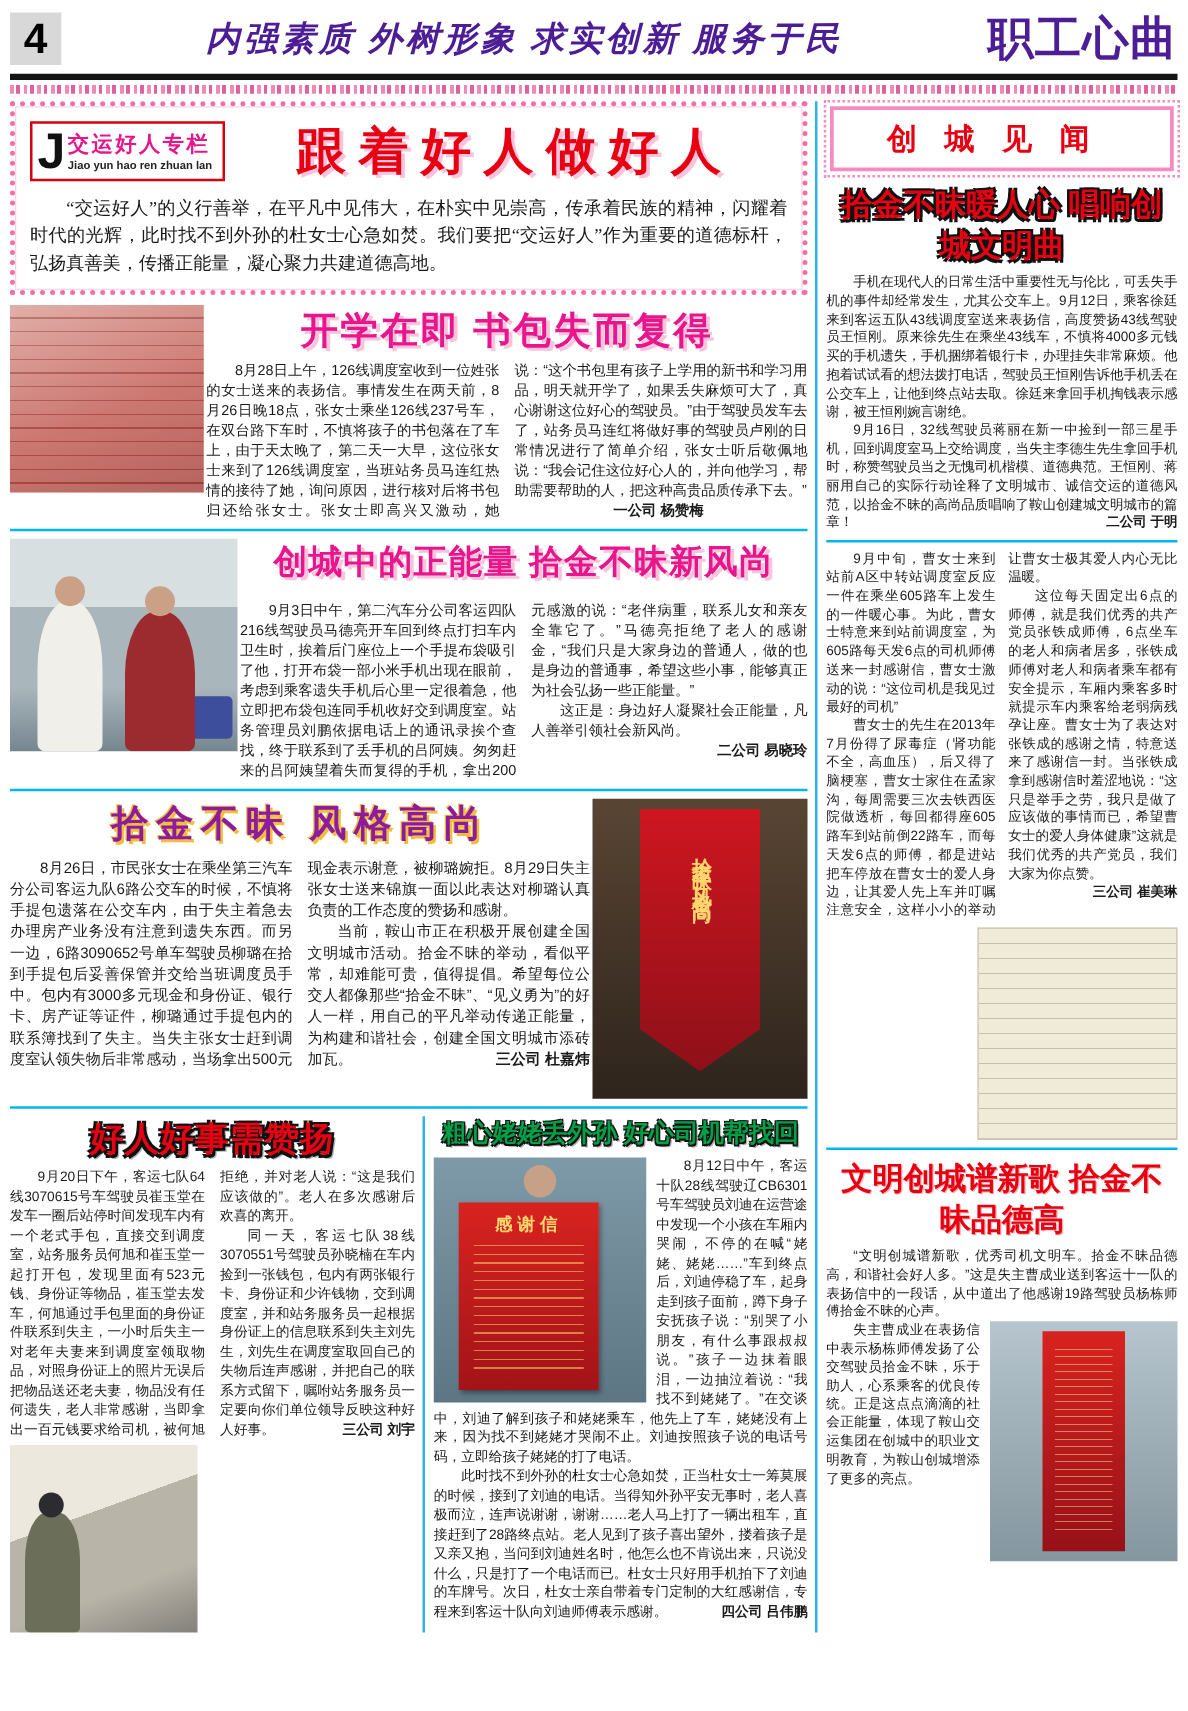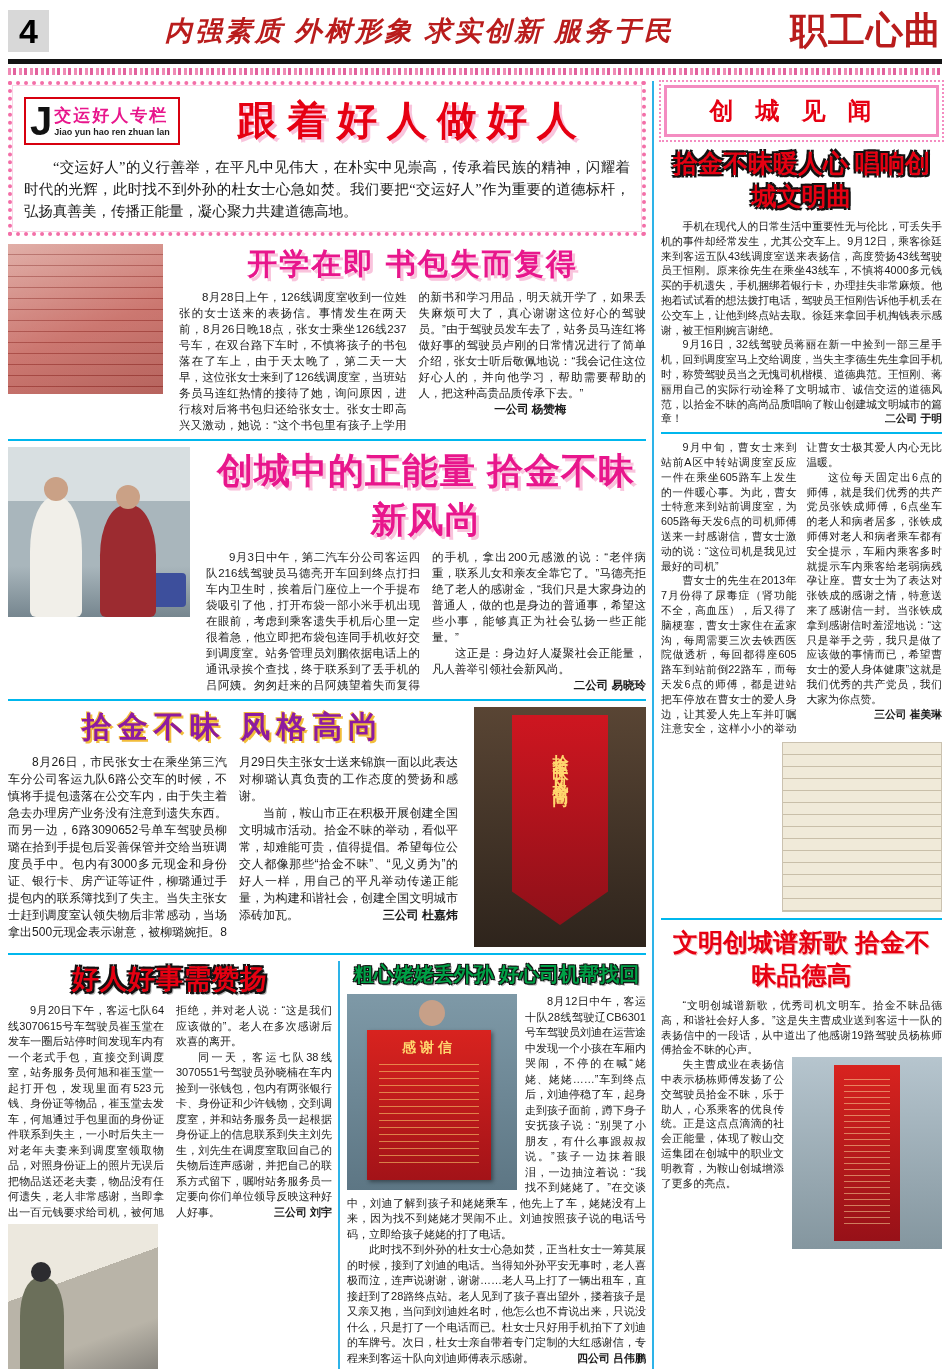--- a/index.html
+++ b/index.html
@@ -2,40 +2,40 @@
 <html><head>
 <meta charset="utf-8">
 <style>
   * { margin:0; padding:0; box-sizing:border-box; }
   body { background:#ffffff; font-family:"Liberation Sans","DejaVu Sans",sans-serif; color:#1a1a1a; }
   .page { width:950px; min-height:1369px; margin:0 auto; background:#fff; padding:6px 8px 10px; }
 
   
   .hdr { display:flex; align-items:center; border-bottom:5px solid #141414; padding-bottom:3px; }
   .pagenum { font-size:34px; font-weight:bold; background:#d8d8d8; padding:0 11px; line-height:42px; color:#000; }
-  .slogan { flex:1; text-align:center; font-family:"Liberation Serif","DejaVu Serif",serif; font-style:italic; font-weight:bold; font-size:27px; color:#b91c1c; letter-spacing:3px; }
-  .masthead { font-size:37px; font-weight:900; letter-spacing:1px; color:#b91c1c; }
+  .slogan { flex:1; text-align:center; font-family:"Liberation Serif","DejaVu Serif",serif; font-style:italic; font-weight:bold; font-size:27px; color:#4c1d95; letter-spacing:3px; }
+  .masthead { font-size:37px; font-weight:900; letter-spacing:1px; color:#4c1d95; }
   .lace { height:7px; margin:4px 0 6px; background:repeating-linear-gradient(90deg,#ef8ab5 0 3px,#fff 3px 5px,#e2619d 5px 8px,#fff 8px 11px); }
 
   
   .main { display:flex; }
   .col-left { width:644px; padding-right:6px; }
   .col-right { flex:1; border-left:2px solid #2db3e8; padding-left:7px; }
   .h-div { border:0; border-top:2px solid #00b7ed; margin:6px 0; }
 
   .body-text { font-size:11.5px; line-height:16px; text-align:justify; }
   .body-text p { text-indent:2em; }
   .cols-2 { column-count:2; column-gap:12px; }
   .byline { text-align:center; font-weight:bold; font-size:11.5px; padding-right:4px; }
   .byline-inline { font-weight:bold; white-space:nowrap; float:right; }
 
   
   h2 { text-align:center; font-weight:900; }
   .hl-pink   { color:#e8168c; font-size:30px; letter-spacing:2px; text-shadow:3px 3px 0 #f9c3dc; margin-bottom:4px; }
-  .hl-pink2  { color:#e8168c; font-size:36px; letter-spacing:1px; text-shadow:3px 3px 0 #f9c3dc; margin-bottom:4px; }
+  .hl-pink2  { color:#e8168c; font-size:27px; letter-spacing:1px; text-shadow:3px 3px 0 #f9c3dc; margin-bottom:14px; }
   .hl-purple { color:#8d1ba0; font-size:30px; letter-spacing:6px; text-shadow:2px 2px 0 #f2bd3a,-1px -1px 0 #f2bd3a; margin-bottom:6px; }
   .hl-redout { color:#e60012; font-size:27px; letter-spacing:1px;
                text-shadow:-2px -2px 0 #111,2px -2px 0 #111,-2px 2px 0 #111,2px 2px 0 #111,3px 3px 0 #b5b5b5; margin-bottom:6px; }
   .hl-greenout { color:#00a046; font-size:20px; letter-spacing:0;
                text-shadow:-1px -1px 0 #111,1px -1px 0 #111,-1px 1px 0 #111,1px 1px 0 #111,2px 2px 0 #b5b5b5; margin-bottom:6px; }
   .hl-redout-sm { color:#e60012; font-size:25px;
                text-shadow:-2px -2px 0 #111,2px -2px 0 #111,-2px 2px 0 #111,2px 2px 0 #111; margin:4px 0 6px; }
   .hl-pinkout { color:#f6a8cd; font-size:24px; letter-spacing:1px;
                text-shadow:-1px -1px 0 #e8168c,1px -1px 0 #e8168c,-1px 1px 0 #e8168c,1px 1px 0 #e8168c,2px 2px 0 #f9c3dc; margin:4px 0 6px; }
   .hl-red    { color:#e60012; font-size:25px; letter-spacing:0; text-shadow:1px 1px 0 #f5b2b2; margin:2px 0 6px; }
@@ -44,21 +44,21 @@
   .intro-box { border:4px dotted #f36fa8; box-shadow:0 0 0 1px #fbd3e6 inset; padding:8px 12px 10px; }
   .intro-top { display:flex; align-items:center; gap:14px; }
   .logo-box { border:2px solid #d7000f; padding:4px 8px 4px 4px; display:flex; align-items:center; gap:2px; background:#fff; flex:0 0 auto; }
   .logo-j { font-size:40px; font-weight:900; color:#111; line-height:36px; }
   .logo-title { color:#e8168c; font-weight:900; font-size:17px; letter-spacing:2px; }
   .logo-pinyin { font-size:9px; font-weight:bold; color:#222; }
   .intro-head { flex:1; }
   .intro-head h1 { text-align:center; color:#e60012; font-size:40px; font-weight:900; letter-spacing:10px; text-shadow:3px 3px 0 #f9c3dc; }
   .intro-text { margin-top:8px; font-family:"Liberation Serif","DejaVu Serif",serif; font-size:14.5px; line-height:22px; text-indent:2em; text-align:justify; }
 
-  .art-row { display:flex; gap:16px; }
+  .art-row { display:flex; gap:2px; }
   .art-main { flex:1; }
 
   
   .photo { position:relative; flex:0 0 auto; overflow:hidden; }
   .letter-photo { width:155px; height:150px; background:linear-gradient(160deg,#dca29a,#c4625a 55%,#aa4a43);
       background-image:repeating-linear-gradient(180deg,rgba(255,255,255,.14) 0 10px,rgba(100,20,20,.25) 10px 11px),linear-gradient(160deg,#dca29a,#c4625a 55%,#aa4a43); }
   .photo-b { width:182px; height:170px; background:linear-gradient(180deg,#d8dfe1 0 32%,#a9b6bc 32% 70%,#76868f); }
   .fig { position:absolute; bottom:0; border-radius:45% 45% 6px 6px; }
   .fig-a { left:22px; width:52px; height:120px; background:#f1efe9; }
   .fig-a::before { content:""; position:absolute; top:-20px; left:14px; width:24px; height:24px; border-radius:50%; background:#caa186; }
@@ -68,21 +68,21 @@
   .pennant-photo { width:172px; height:240px; background:linear-gradient(180deg,#594534,#2e241c); }
   .pennant { position:absolute; left:50%; top:8px; transform:translateX(-50%); width:96px; height:210px;
       background:linear-gradient(180deg,#ce1620,#8f1019); clip-path:polygon(0 0,100% 0,100% 84%,50% 100%,0 84%);
       display:flex; justify-content:center; }
   .pennant .vt { writing-mode:vertical-rl; color:#ffd76e; font-weight:bold; font-size:16px; letter-spacing:4px; margin-top:26px; }
   .photo-d { width:150px; height:150px; background:linear-gradient(160deg,#ece8de 0 38%,#b9b4a8 38% 72%,#83807a); }
   .photo-d .fig-c { left:12px; width:44px; height:96px; background:#6b6f5a; border-radius:40% 40% 4px 4px; }
   .photo-d .fig-c::before { content:""; position:absolute; top:-16px; left:11px; width:20px; height:20px; border-radius:50%; background:#2c2c30; }
   .photo-e { width:170px; height:196px; background:linear-gradient(180deg,#7e99a7,#5d7684); float:left; margin:0 8px 4px 0; }
   .photo-e .head { position:absolute; top:6px; left:50%; transform:translateX(-50%); width:26px; height:26px; border-radius:50%; background:#c7a088; }
-  .red-banner { position:absolute; left:20px; top:36px; width:124px; height:150px; background:linear-gradient(180deg,#d8231f,#a31318); box-shadow:2px 2px 4px rgba(0,0,0,.4); }
+  .red-banner { position:absolute; left:20px; top:36px; width:112px; height:150px; background:linear-gradient(180deg,#d8231f,#a31318); box-shadow:2px 2px 4px rgba(0,0,0,.4); }
   .red-banner .t { color:#ffd76e; text-align:center; font-weight:bold; margin-top:10px; font-size:14px; letter-spacing:4px; }
   .red-banner .lines { margin:8px 12px; height:100px; background:repeating-linear-gradient(180deg,rgba(255,215,110,.55) 0 1px,transparent 1px 7px); }
   .letter-photo-r { width:160px; height:170px; margin-left:auto; background:#f0ead9;
       background-image:repeating-linear-gradient(180deg,transparent 0 11px,#c9bfa9 11px 12px); border:1px solid #cbc2b0; }
   .photo-r3 { width:150px; height:192px; background:linear-gradient(180deg,#b6c5ce,#84969f); float:right; margin:0 0 4px 8px; }
   .tall-red { position:absolute; left:50%; top:8px; transform:translateX(-50%); width:66px; height:176px; background:linear-gradient(180deg,#d8231f,#971118); }
   .tall-red .lines { margin:14px 10px; height:148px; background:repeating-linear-gradient(180deg,rgba(255,230,160,.5) 0 1px,transparent 1px 6px); }
 
   
   .col-right .body-text { font-size:10.8px; line-height:14.8px; }

